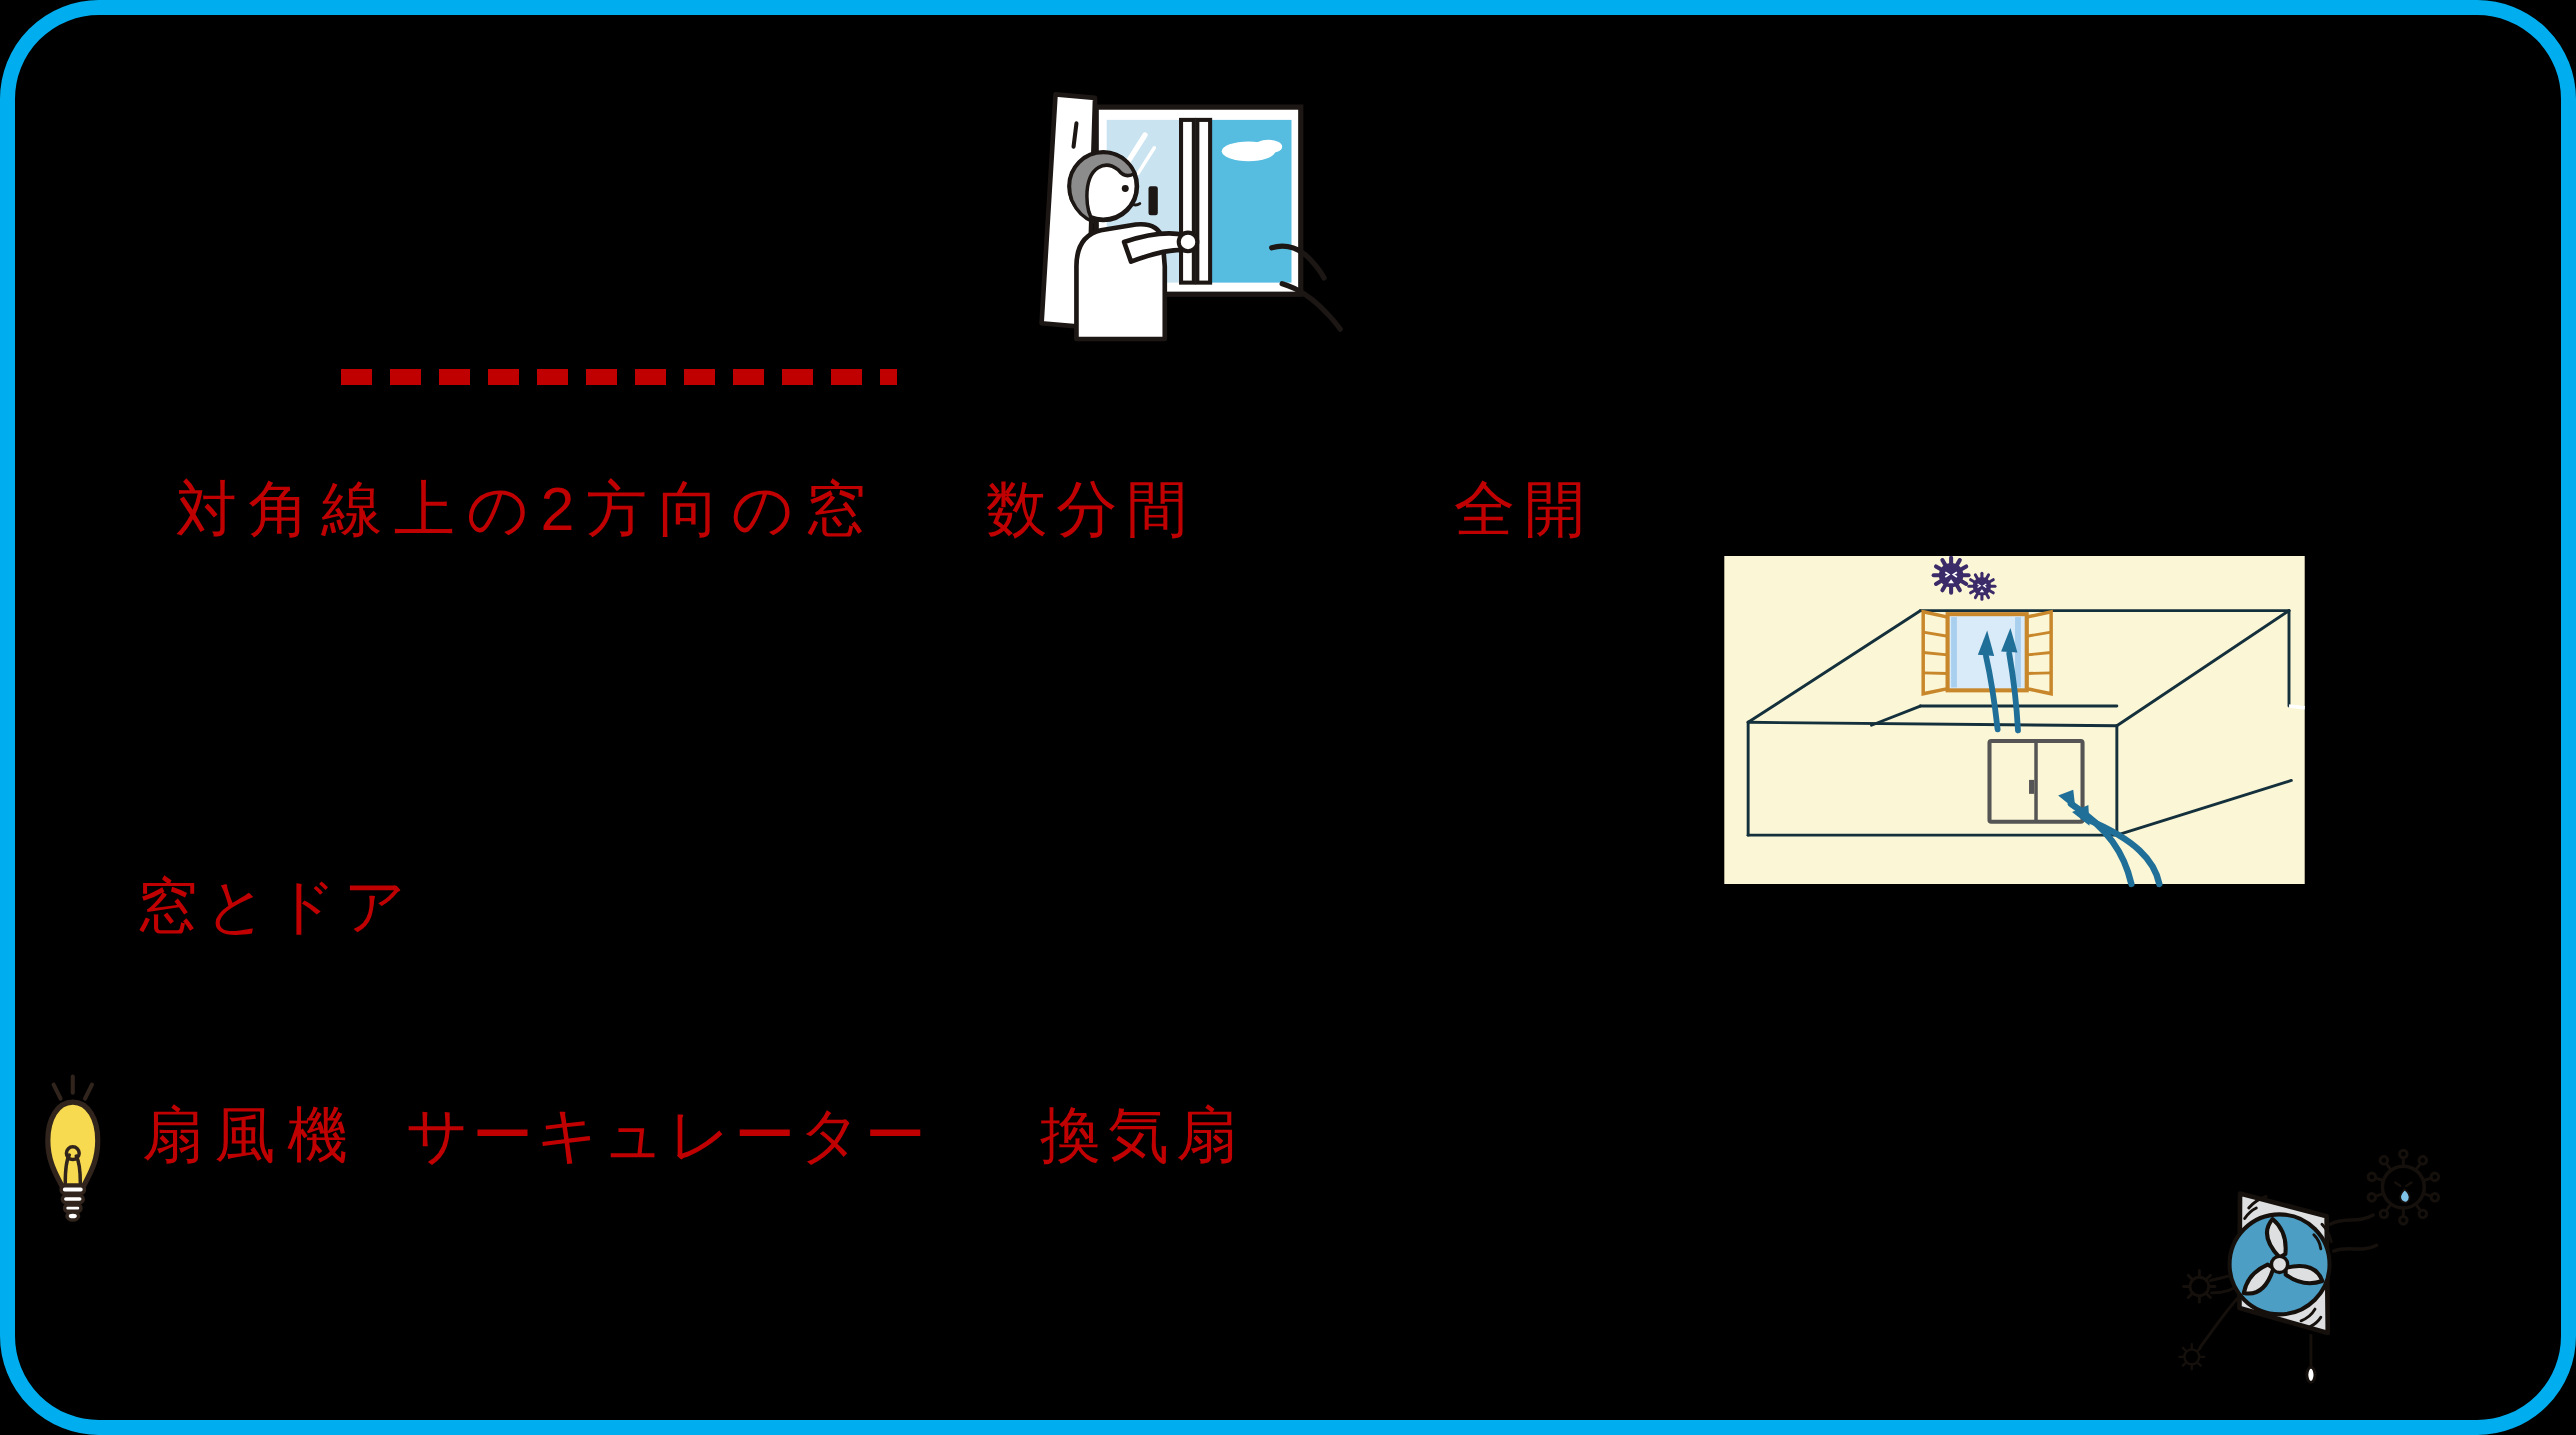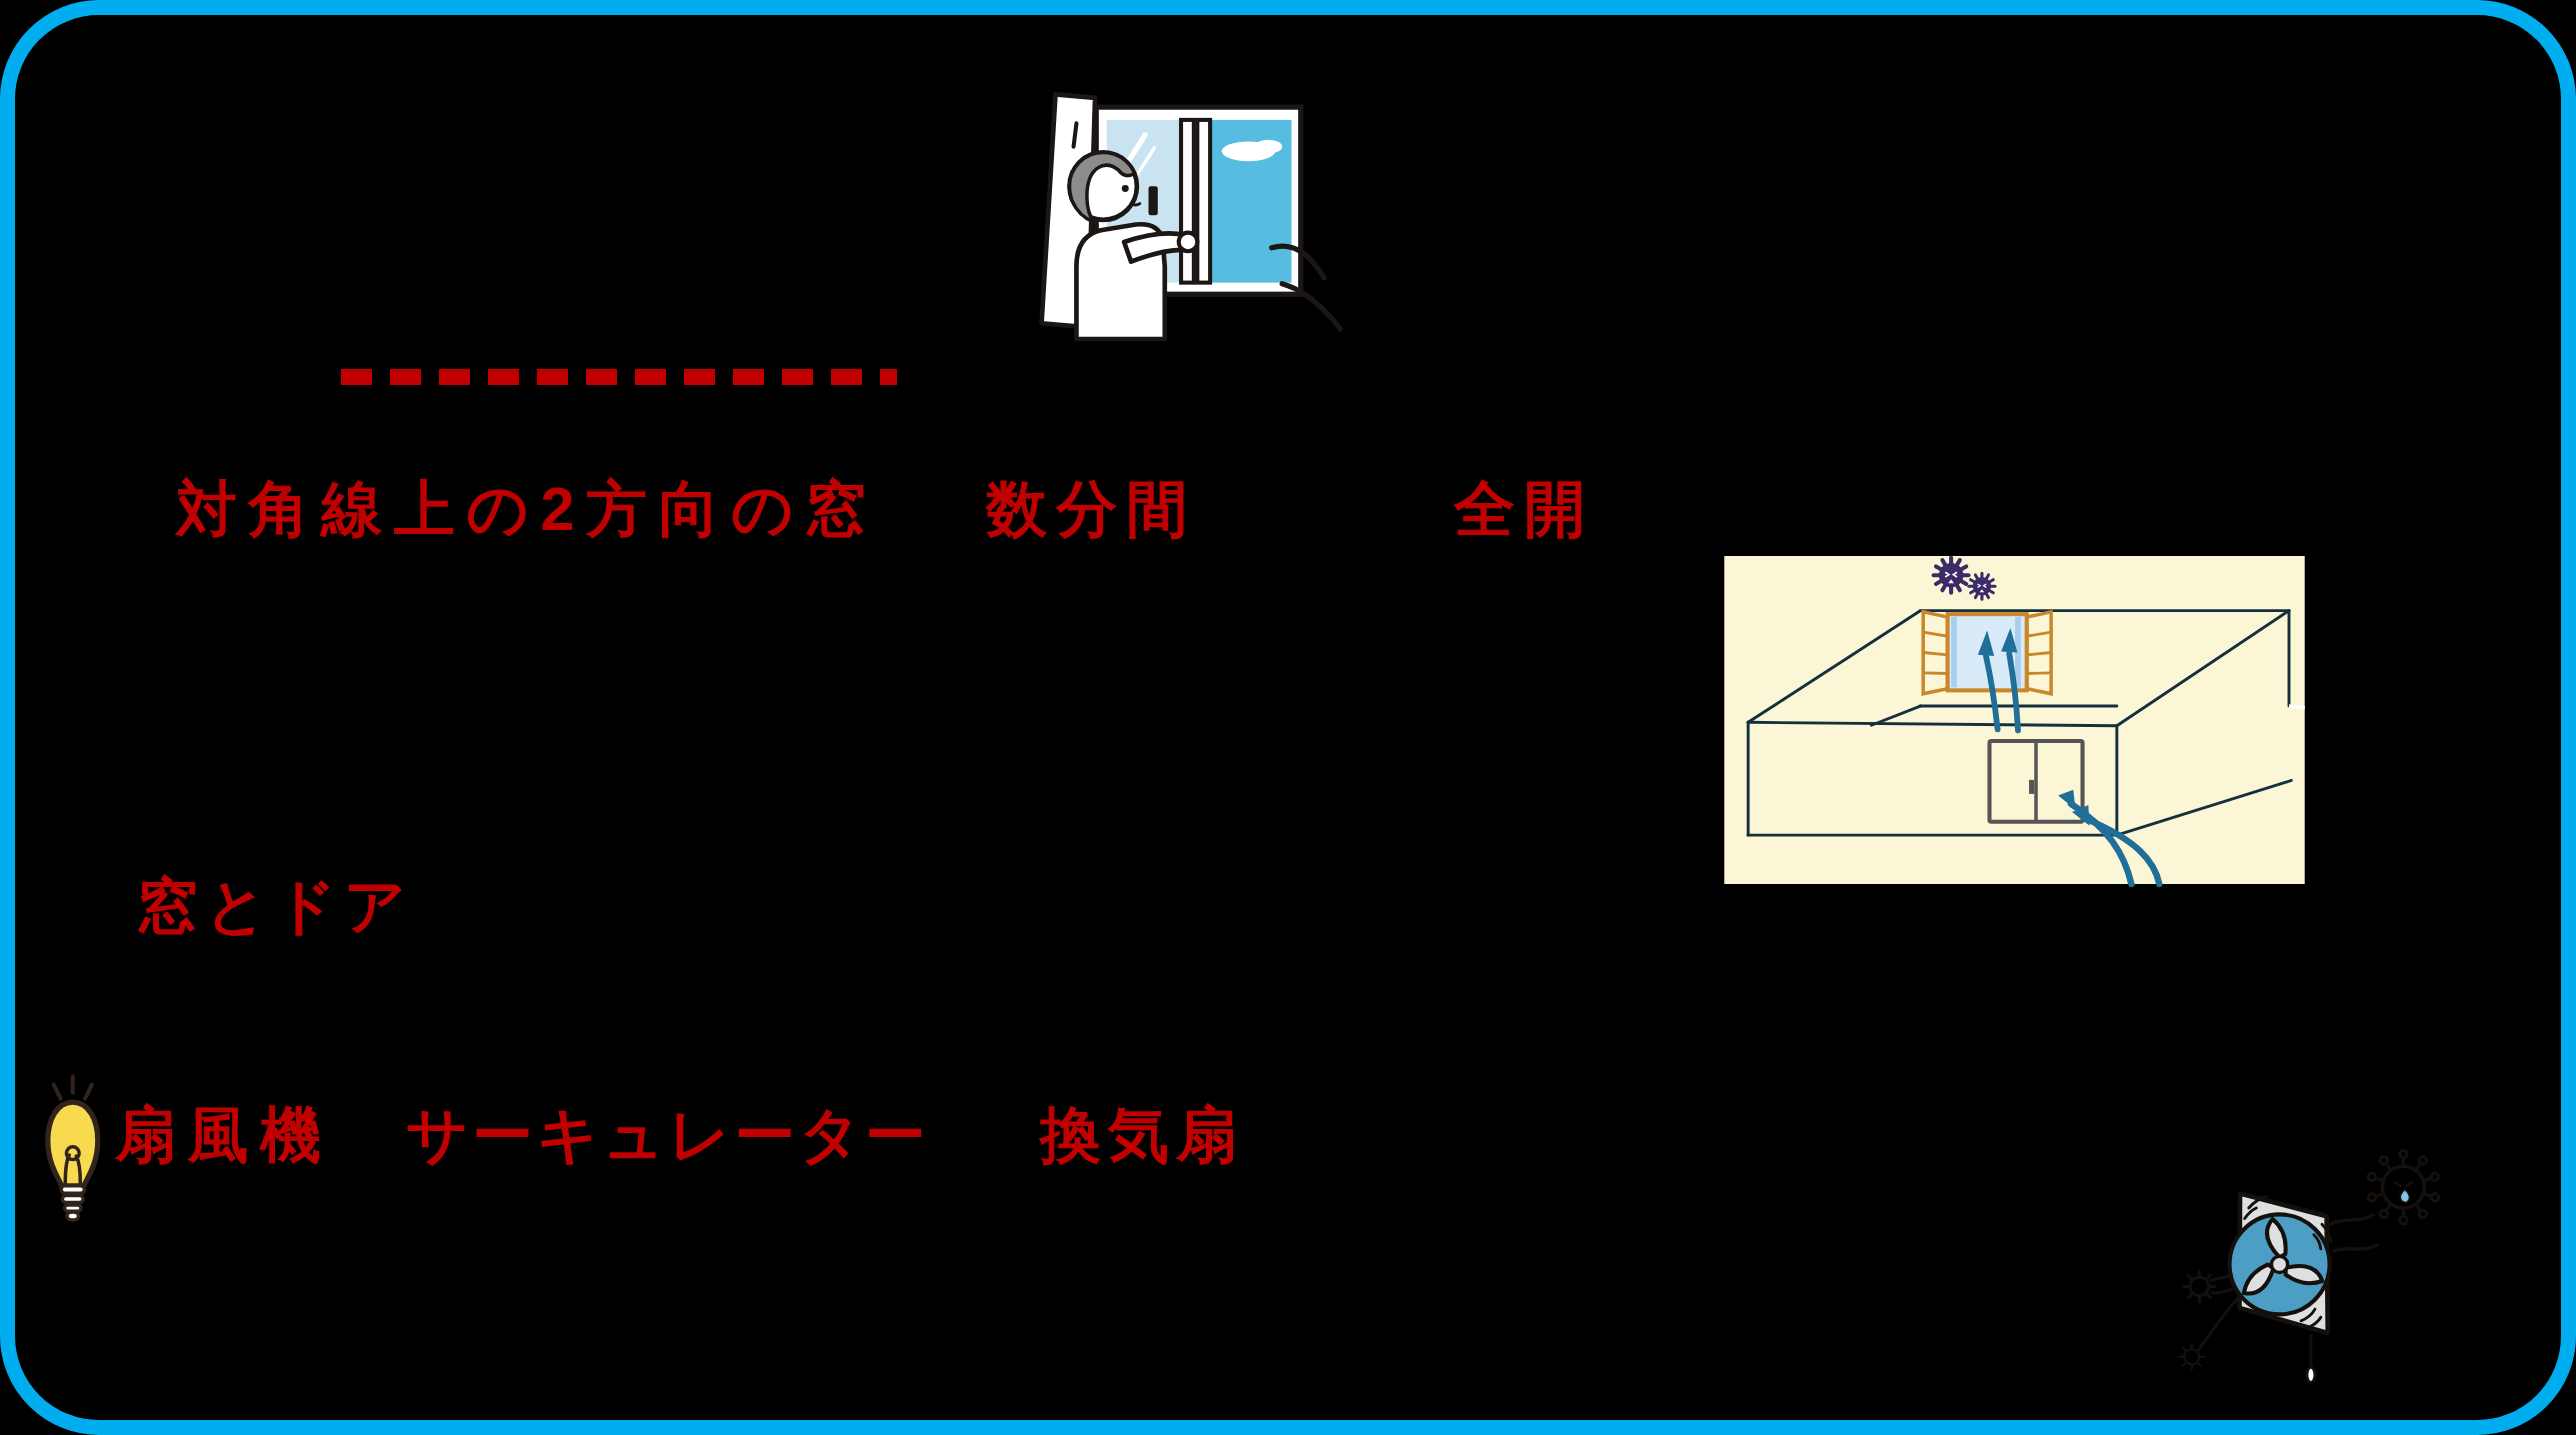--- a/index.html
+++ b/index.html
@@ -1,21 +1,21 @@
 <!DOCTYPE html>
 <html style="font-size:9.3px"><head>
 <meta charset="utf-8">
 <title>Ventilation slide recreation</title>
 <style>
   html,body{margin:0;padding:0;background:#000;}
   body{width:2576px;height:1435px;position:relative;overflow:hidden;
        font-family:"Liberation Sans",sans-serif;}
   .frame{position:absolute;inset:0;border:15px solid #00AEEF;border-radius:99px;
          box-sizing:border-box;pointer-events:none;}
-  .kw{position:absolute;color:#C00000;font-weight:bold;font-size:61px;line-height:1.15;
+  .kw{position:absolute;color:#C00000;font-weight:normal;font-size:61px;line-height:1.15;
       white-space:nowrap;}
   .ls20{letter-spacing:11.6px;}
   .ls16{letter-spacing:9.3px;}
   .ls12{letter-spacing:7px;}
   .ls6{letter-spacing:3.5px;}
   .dash-line{position:absolute;left:341px;top:369px;width:556px;height:16.3px;
       background:repeating-linear-gradient(90deg,#C00000 0 31px,transparent 31px 49px);}
   .illo{position:absolute;}
   svg{display:block;overflow:visible;}
 </style>
@@ -25,21 +25,21 @@
 <div class="frame"></div>
 
 <div class="dash-line"></div>
 
 <span class="kw ls20" style="left:176px;top:474px;">対角線上の2方向の窓</span>
 <span class="kw ls16" style="left:986px;top:474px;">数分間</span>
 <span class="kw ls16" style="left:1454px;top:474px;text-align:center;">全開</span>
 
 <span class="kw ls12" style="left:137px;top:871px;">窓とドア</span>
 
-<span class="kw ls20" style="left:115px;top:1100px;">扇風機</span>
+<span class="kw ls20" style="left:142px;top:1100px;">扇風機</span>
 <span class="kw ls6" style="left:406px;top:1100px;">サーキュレーター</span>
 <span class="kw ls12" style="left:1004px;top:1100px;margin-left:36px;">換気扇</span>
 
 <div class="illo" style="left:1038px;top:92px;width:314px;height:247px;">
 <svg width="314" height="247" viewBox="0 0 540 425">
 
   <g>
     <path d="M30,4 L98,10 L86,405 L6,398 Z" fill="#ffffff" stroke="#1C1714" stroke-width="8" stroke-linejoin="round"></path>
     <path d="M66,54 L61,94" stroke="#1C1714" stroke-width="7" stroke-linecap="round" fill="none"></path>
   </g>

